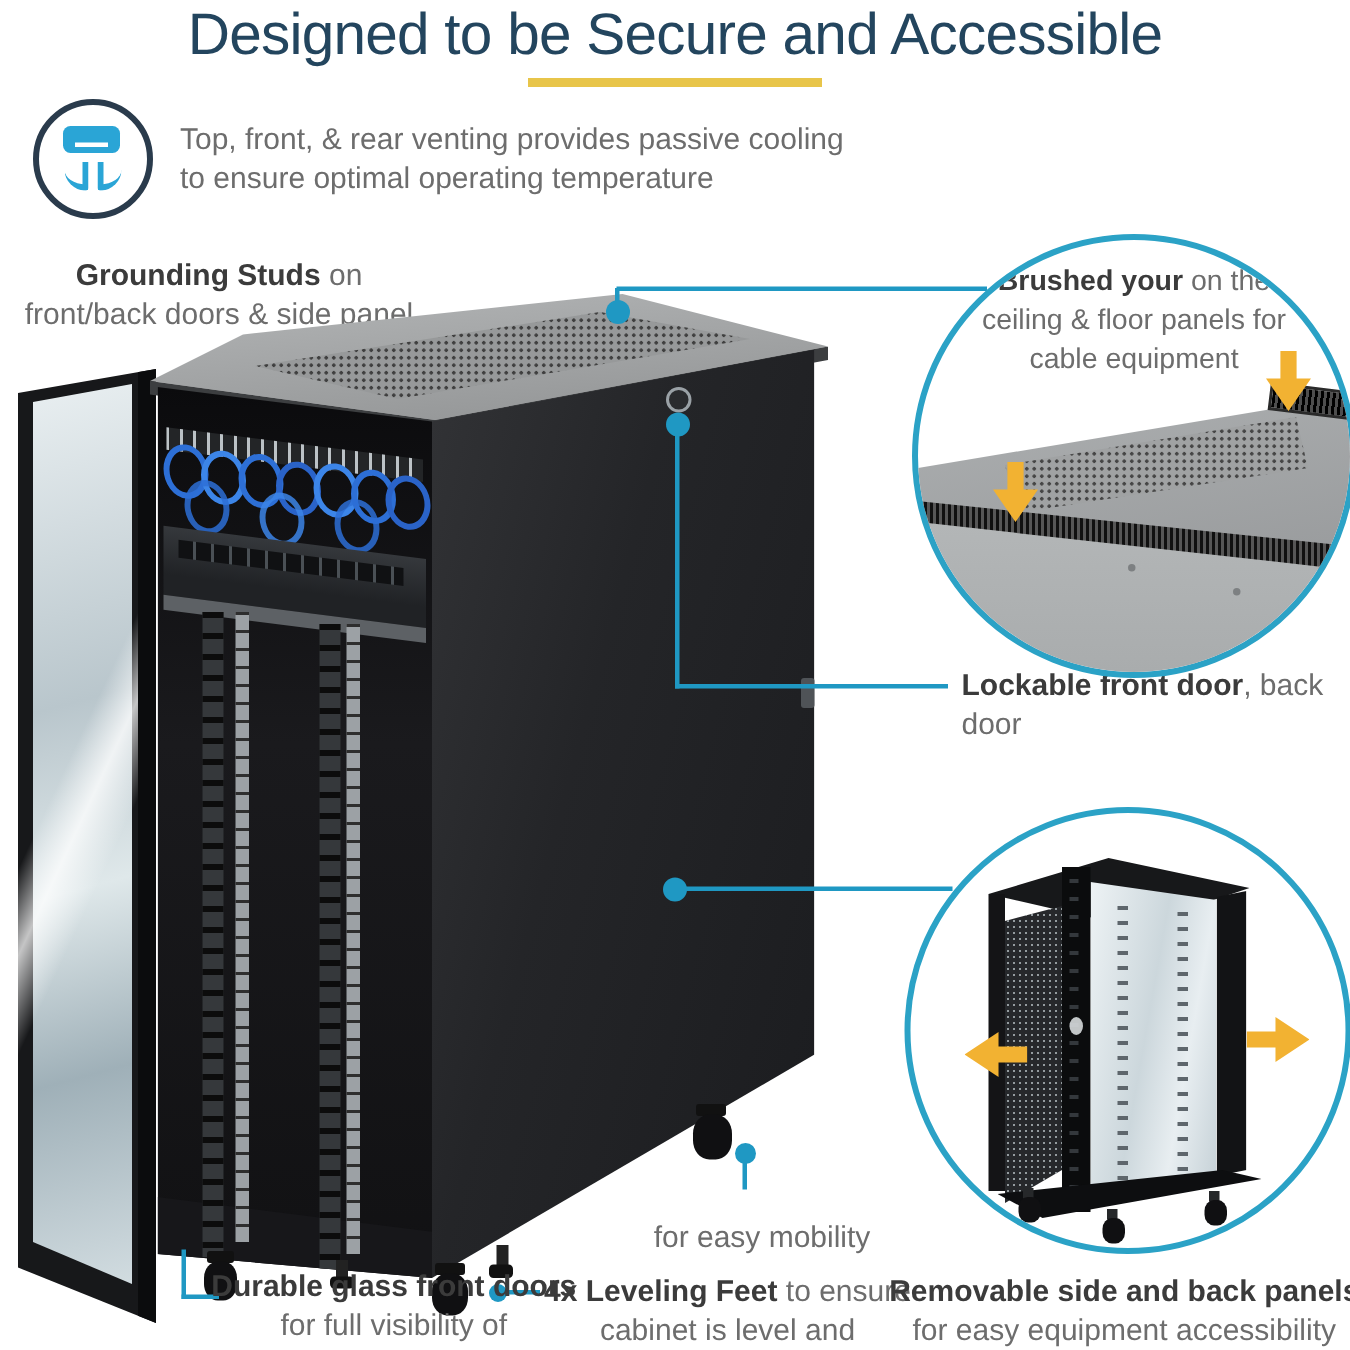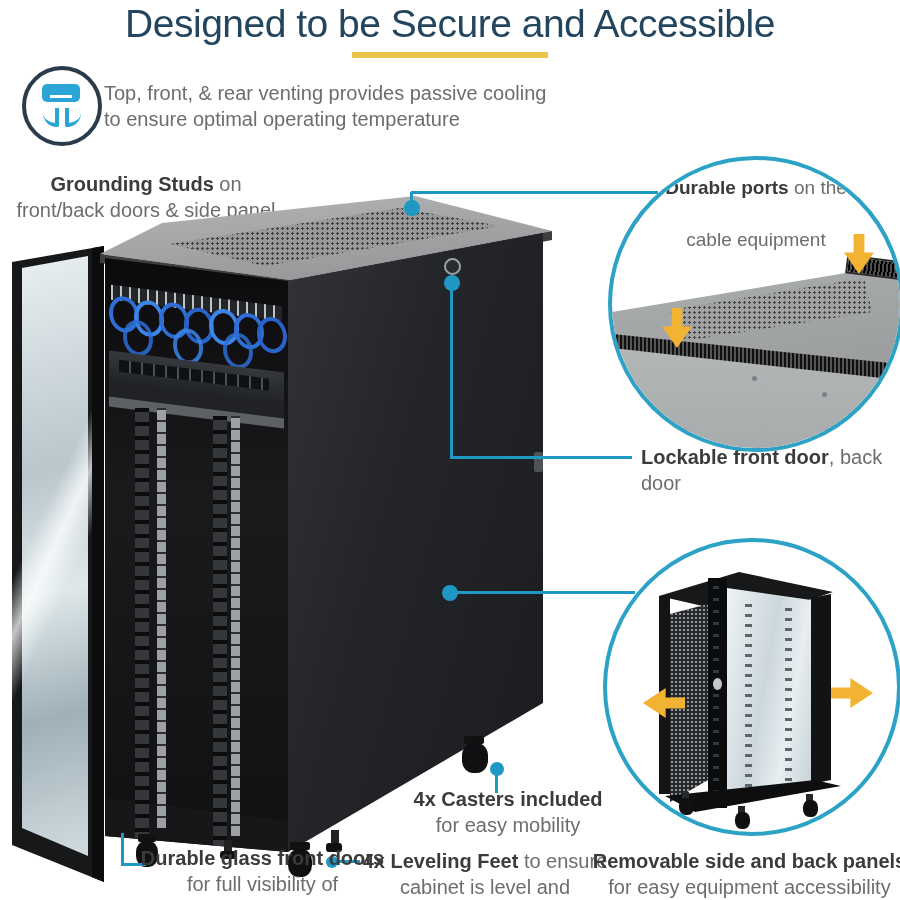--- a/index.html
+++ b/index.html
@@ -113,21 +113,21 @@
 <div class="abs title">Designed to be Secure and Accessible</div>
 <div class="abs underline"></div>
 
 <div class="abs vent-circle">
   <div class="vent-box">
       <i></i>
     </div>
   <div class="hook l"></div>
   <div class="hook r"></div>
 </div>
-<div class="abs callout" style="left:104px;top:80px;">
+<div class="abs callout" style="left:120px;top:80px;">
   <span>Top, front, &amp; rear venting provides passive cooling</span><br>
   <span>to ensure optimal operating temperature</span>
 </div>
 
 <div class="abs callout" style="left:0;top:171px;width:292px;text-align:center;">
   <span class="b">Grounding Studs</span><span> on</span><br>
   <span>front/back doors &amp; side panel</span>
 </div>
 
 <div>
@@ -202,21 +202,21 @@
 
 <div class="line" style="left:121px;top:833px;width:3px;height:33px;"></div>
 <div class="line" style="left:121px;top:863px;width:25px;height:3px;"></div>
 
 <div class="abs callout" style="left:641px;top:444px;width:255px;">
   <span class="b">Lockable front door</span><span>, back door</span><br>
   <br>
 </div>
 
 <div class="abs callout" style="left:402px;top:786px;width:212px;text-align:center;">
-  <span class="b">4x Casters included</span><br>
+  <br>
   <span>for easy mobility</span>
 </div>
 
 <div class="abs callout" style="left:360px;top:848px;width:250px;text-align:center;">
   <span class="b">4x Leveling Feet</span><span> to ensure</span><br>
   <span>cabinet is level and stationary</span>
 </div>
 
 <div class="abs callout" style="left:140px;top:845px;width:245px;text-align:center;">
   <span class="b">Durable glass front doors</span><br>
@@ -234,22 +234,22 @@
     <div class="dots"></div>
     <div class="strip"></div>
     <div class="fascia"></div>
     <div class="port"></div>
     <div class="screw" style="left:140px;top:216px;"></div>
     <div class="screw" style="left:210px;top:232px;"></div>
   </div>
   <div class="arr" style="left:232px;top:74px;width:30px;height:40px;"></div>
   <div class="arr" style="left:50px;top:148px;width:30px;height:40px;"></div>
   <div class="c1-text">
-    <span class="b">Durable ports</span><span> on the</span><br>
-    <br>
+    <span class="b">Brushed your</span><span> on the</span><br>
+    <span>ceiling &amp; floor panels for</span><br>
     <span>cable equipment</span>
   </div>
 </div>
 
 <div class="inset c2">
   <div class="r-frametop"></div>
   <div class="r-postback"></div>
   <div class="r-mesh"></div>
   <div class="r-postmid">
       <i></i>

